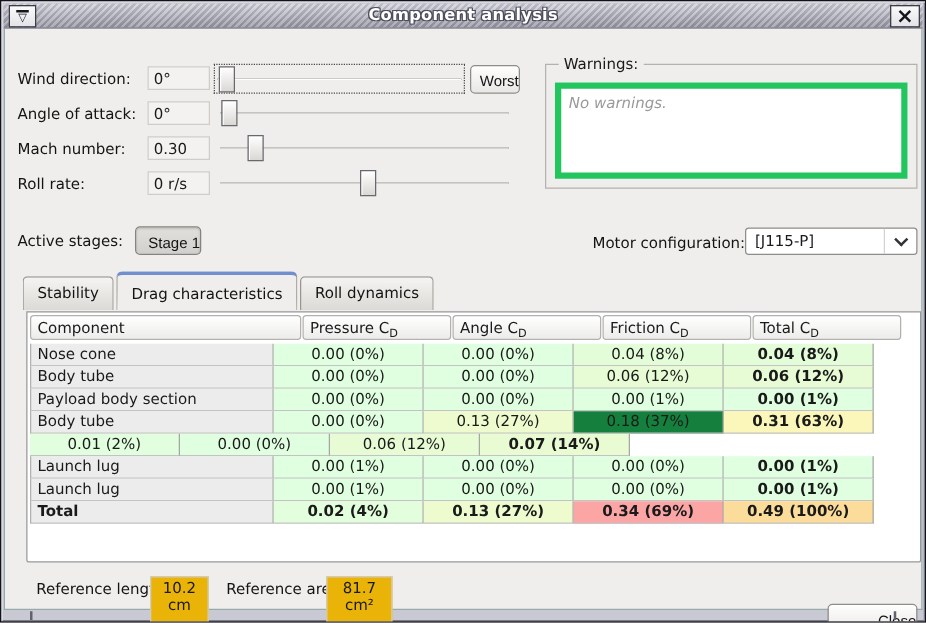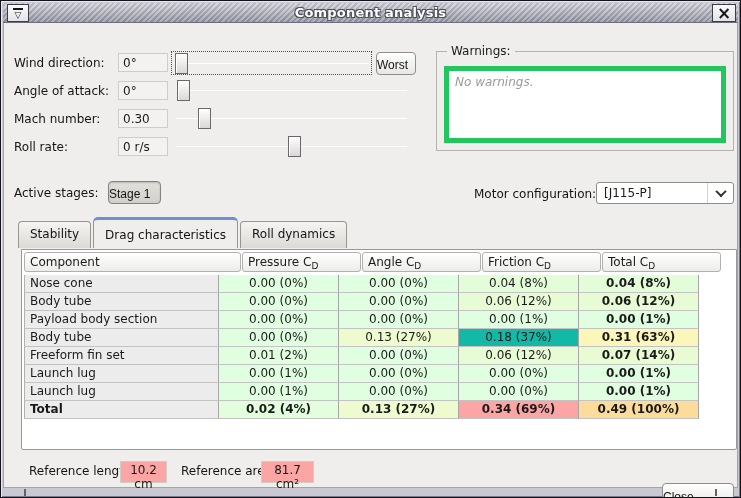--- a/index.html
+++ b/index.html
@@ -37,21 +37,21 @@
 
   .slider { position:absolute; height:24px; }
   .slider .track { position:absolute; left:2px; right:2px; top:11px; height:1px;
     background:#1f1f1f; border-bottom:1px solid #ffffff; }
   .slider .thumb { position:absolute; top:1px; width:13px; height:21px;
     background:linear-gradient(#ffffff,#d9d8d5); border:1px solid #69696d;
     box-shadow:inset 1px 1px 0 #fff; }
   .focus-dotted { border:1px dotted #4a4a4a; }
 
   .btn { background:linear-gradient(#fefefe,#e9e7e4); border:1px solid #8f8d8a;
-    border-radius:4px; font-size:12px; color:#141414; text-align:left;
+    border-radius:4px; font-size:12px; color:#141414; text-align:right;
     box-shadow:inset 0 1px 0 #fff; cursor:default; }
   .btn-worst { position:absolute; left:372px; top:29px; width:40px; height:23px; padding-top:3px; }
   .btn-stage { position:absolute; left:104px; top:158px; width:53px; height:23px; padding-top:3px;
     background:linear-gradient(#e2e0dd,#d2d0cc); box-shadow:inset 0 1px 2px rgba(0,0,0,.18);
     border-color:#85837f; }
 
   
   .warn-group { position:absolute; left:432px; top:28px; width:298px; height:100px;
     border:1px solid #b4b2af; }
   .warn-legend { position:absolute; left:10px; top:-8px; background:#efeeec; padding:0 4px; }
@@ -87,21 +87,21 @@
   .th-val  { width:119px; }
   .tbody { position:absolute; left:2px; top:25px; }
   .trow { display:flex; height:18px; }
   .td { height:18px; border-right:1px solid #a6a6a6; border-bottom:1px solid #c3c3c3;
     padding-top:1px; white-space:nowrap; overflow:hidden; }
   .td-comp { width:195px; background:#ececec; padding-left:5px; border-left:1px solid #b3b1ad; }
   .td-val { width:120px; text-align:center; }
   .bold { font-weight:bold; }
 
   
-  .refbox { position:absolute; height:22px; background:#fca5a5; border:1px solid #cfcdc9;
+  .refbox { position:absolute; height:37px; background:#eab308; border:1px solid #cfcdc9;
     text-align:center; padding-top:1px; }
 
   .btn-close { position:absolute; left:658px; top:460px; width:72px; height:24px; padding-top:4px;
     border-radius:4px; }
 
   
   .notch { position:absolute; bottom:1px; width:2px; height:7px; background:#62626e; }
 </style>
 </head>
 <body>
@@ -201,25 +201,24 @@
             <div class="td td-comp">Payload body section</div>
             <div class="td td-val" style="background: rgb(224, 255, 224);">0.00 (0%)</div>
             <div class="td td-val" style="background: rgb(224, 255, 224);">0.00 (0%)</div>
             <div class="td td-val" style="background: rgb(224, 255, 224);">0.00 (1%)</div>
             <div class="td td-val bold" style="background: rgb(224, 255, 224);">0.00 (1%)</div>
           </div>
           <div class="trow">
             <div class="td td-comp">Body tube</div>
             <div class="td td-val" style="background: rgb(224, 255, 224);">0.00 (0%)</div>
             <div class="td td-val" style="background: rgb(237, 251, 206);">0.13 (27%)</div>
-            <div class="td td-val" style="background: #14b8a6;">0.18 (37%)</div>
+            <div class="td td-val" style="background: #15803d;">0.18 (37%)</div>
             <div class="td td-val bold" style="background: rgb(251, 246, 186);">0.31 (63%)</div>
           </div>
           <div class="trow">
-            <div class="td td-comp">Freeform fin set</div>
             <div class="td td-val" style="background: rgb(225, 254, 222);">0.01 (2%)</div>
             <div class="td td-val" style="background: rgb(224, 255, 224);">0.00 (0%)</div>
             <div class="td td-val" style="background: rgb(231, 252, 213);">0.06 (12%)</div>
             <div class="td td-val bold" style="background: rgb(233, 251, 210);">0.07 (14%)</div>
           </div>
           <div class="trow">
             <div class="td td-comp">Launch lug</div>
             <div class="td td-val" style="background: rgb(224, 255, 224);">0.00 (1%)</div>
             <div class="td td-val" style="background: rgb(224, 255, 224);">0.00 (0%)</div>
             <div class="td td-val" style="background: rgb(224, 255, 224);">0.00 (0%)</div>

